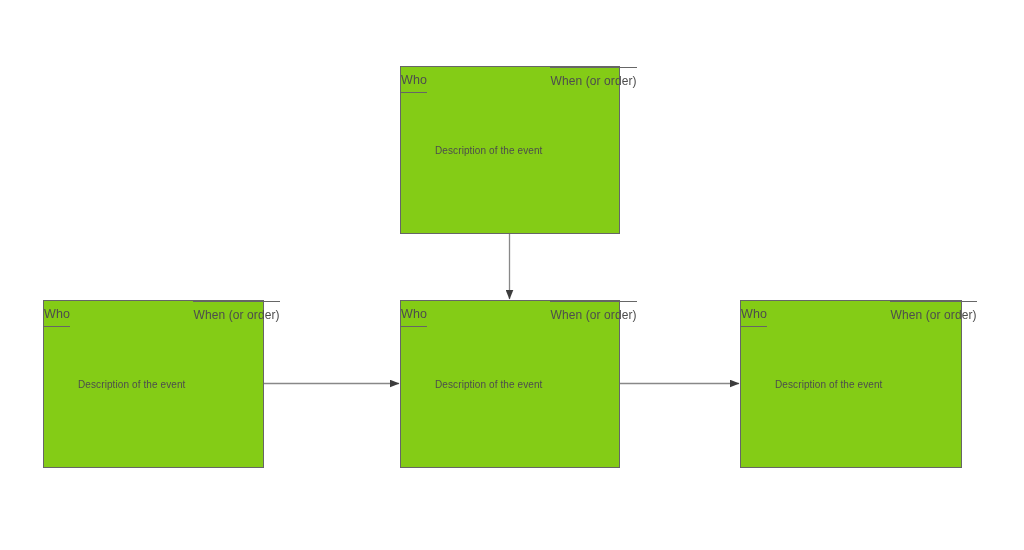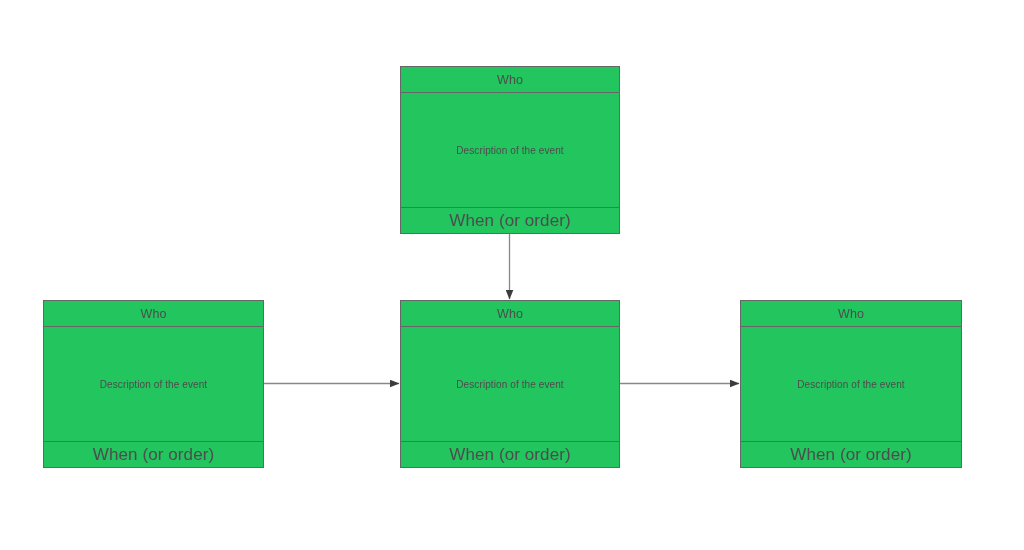--- a/index.html
+++ b/index.html
@@ -21,26 +21,25 @@
     position: absolute;
     left: 0;
     top: 0;
     width: 1024px;
     height: 550px;
   }
 
   
   .event-card {
     position: absolute;
-    background: #22c55e;
+    background: #84cc16;
     border: 1.4px solid #666666;
     display: flex;
-    flex-direction: column;
+    flex-direction: row;
     z-index: 2;
-    justify-content: flex-end;
   }
   .card-header {
     height: 26px;
     flex: 0 0 26px;
     border-bottom: 1.4px solid #666666;
     display: flex;
     align-items: center;
     justify-content: center;
     font-size: 12.5px;
     color: #4d4d4d;
@@ -59,21 +58,21 @@
     letter-spacing: .1px;
     white-space: nowrap;
   }
   .card-footer {
     height: 26px;
     flex: 0 0 26px;
     border-top: 1.4px solid #666666;
     display: flex;
     align-items: center;
     justify-content: center;
-    font-size: 17px;
+    font-size: 12px;
     color: #4d4d4d;
     letter-spacing: .1px;
     white-space: nowrap;
   }
 
   
   #card-top      { left: 400px; top: 66px;  width: 220px; height: 168px; }
   #card-left     { left: 43px;  top: 300px; width: 221px; height: 168px; }
   #card-middle   { left: 400px; top: 300px; width: 220px; height: 168px; }
   #card-right    { left: 740px; top: 300px; width: 222px; height: 168px; }

